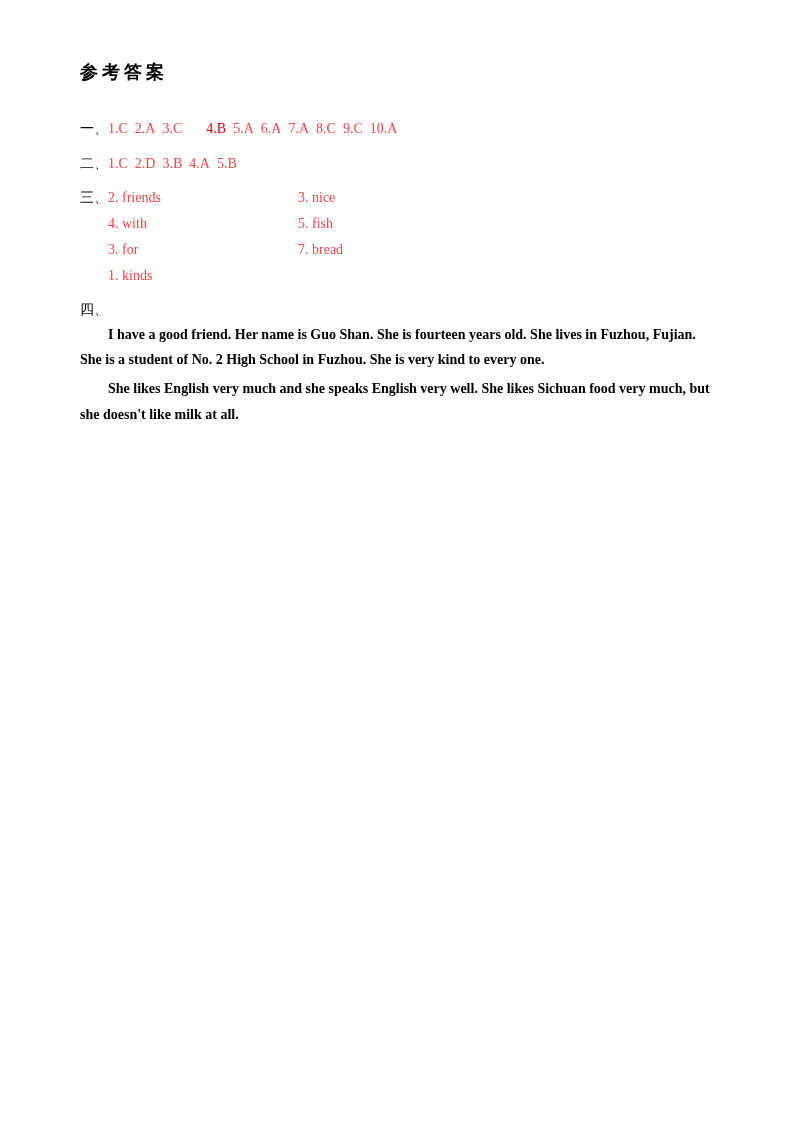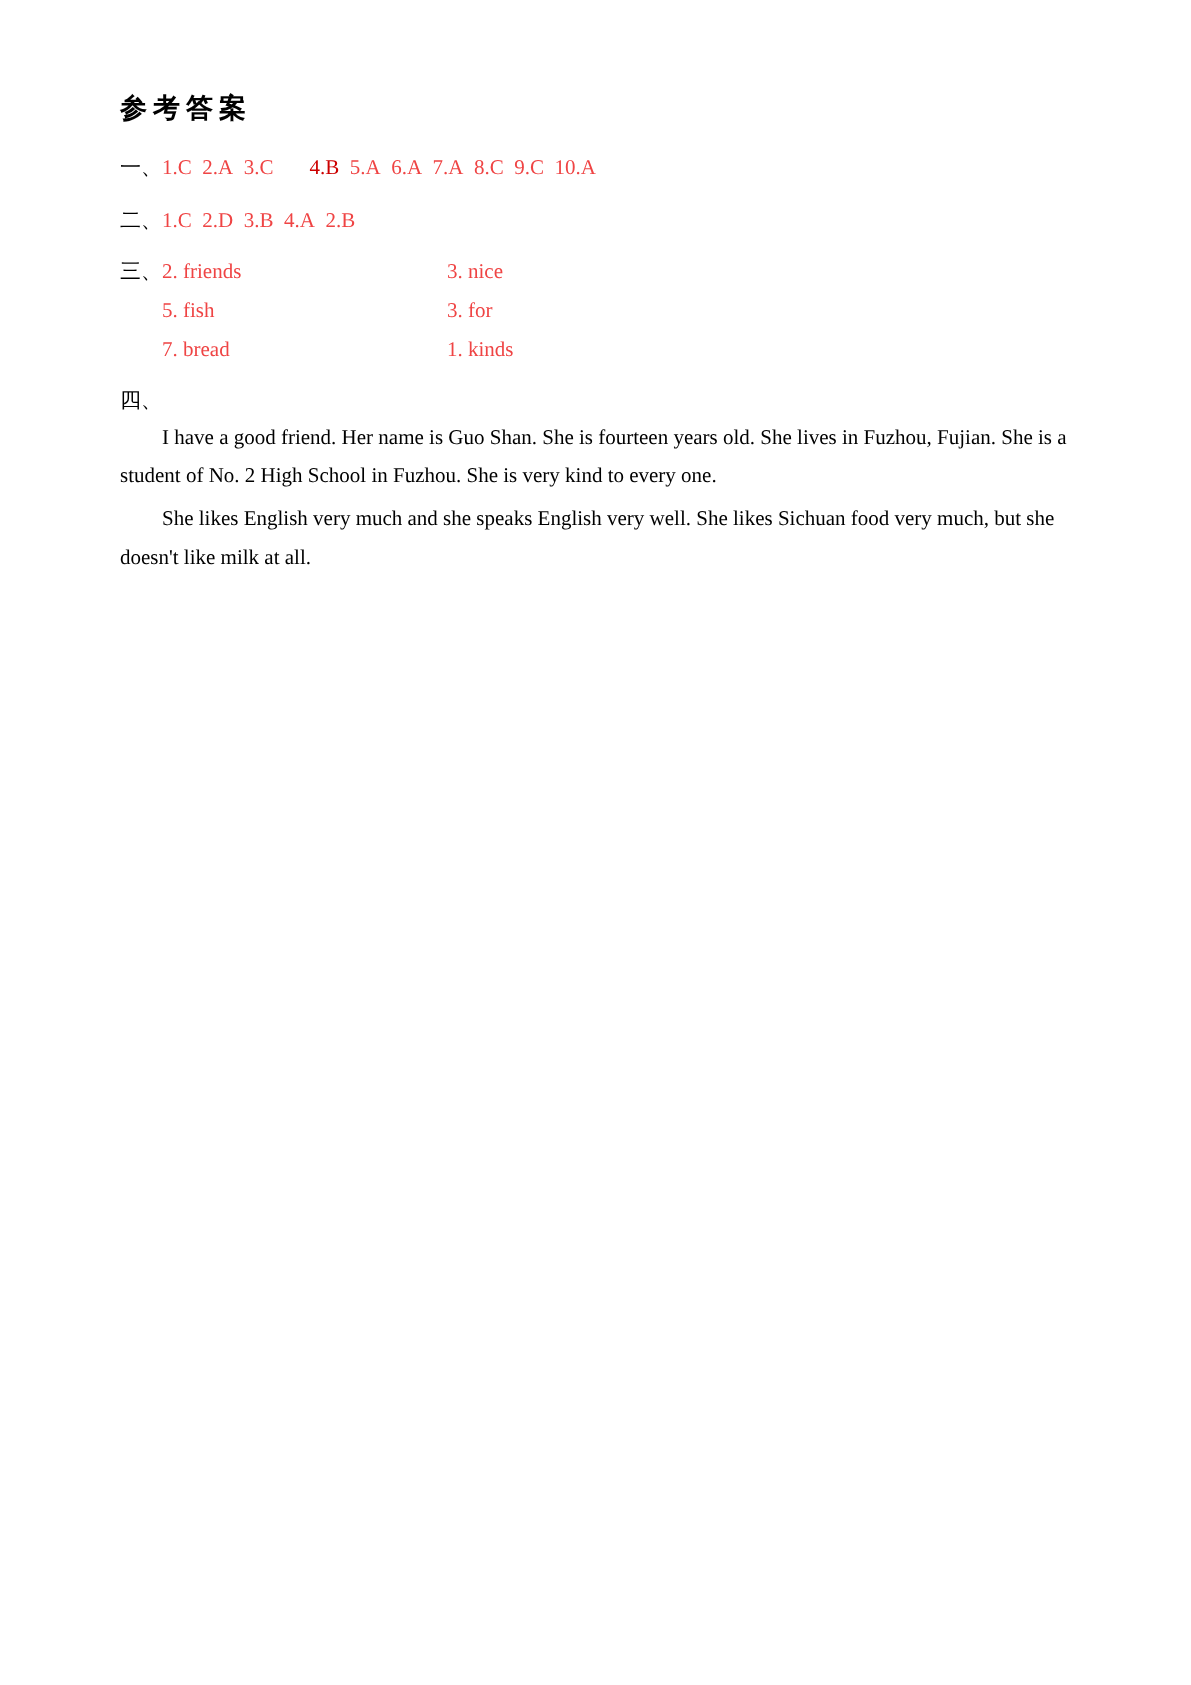--- a/index.html
+++ b/index.html
@@ -16,21 +16,21 @@
       width: 794px;
       min-height: 1123px;
       padding: 60px 80px;
     }
 
     .title {
       font-size: 18px;
       font-weight: bold;
       color: #000000;
       letter-spacing: 4px;
-      margin-bottom: 16px;
+      margin-bottom: 32px;
     }
 
     .section {
       margin-bottom: 8px;
       line-height: 1.8;
     }
 
     .section-label {
       color: #000000;
       font-size: 14px;
@@ -48,20 +48,21 @@
     }
 
     .section-four {
       margin-top: 4px;
     }
 
     .paragraph {
       text-indent: 2em;
       line-height: 1.8;
       margin-bottom: 4px;
+      font-weight: bold;
     }
 
     .section-one-row {
       display: flex;
       flex-direction: row;
       align-items: baseline;
       line-height: 1.9;
       flex-wrap: nowrap;
       gap: 0;
     }
@@ -87,30 +88,31 @@
   </div>
 </div>
 
 <div class="section">
   <div class="section-one-row">
     <span class="section-label">二、</span>
     <span class="answer-blue">1.C&nbsp;&nbsp;</span>
     <span class="answer-blue">2.D&nbsp;&nbsp;</span>
     <span class="answer-blue">3.B&nbsp;&nbsp;</span>
     <span class="answer-blue">4.A&nbsp;&nbsp;</span>
-    <span class="answer-blue">2.B</span>
+    <span class="answer-blue">5.B</span>
   </div>
 </div>
 
 <div class="section">
   <div style="display: flex; flex-direction: row; align-items: baseline;">
     <span class="section-label">三、</span>
     <div style="display: grid; grid-template-columns: 190px 200px; line-height: 1.85;">
       <span class="answer-blue">2. friends</span>
       <span class="answer-blue">3. nice</span>
+      <span class="answer-blue">4. with</span>
       <span class="answer-blue">5. fish</span>
       <span class="answer-blue">3. for</span>
       <span class="answer-blue">7. bread</span>
       <span class="answer-blue">1. kinds</span>
     </div>
   </div>
 </div>
 
 <div class="section section-four">
   <span class="section-label">四、</span>

